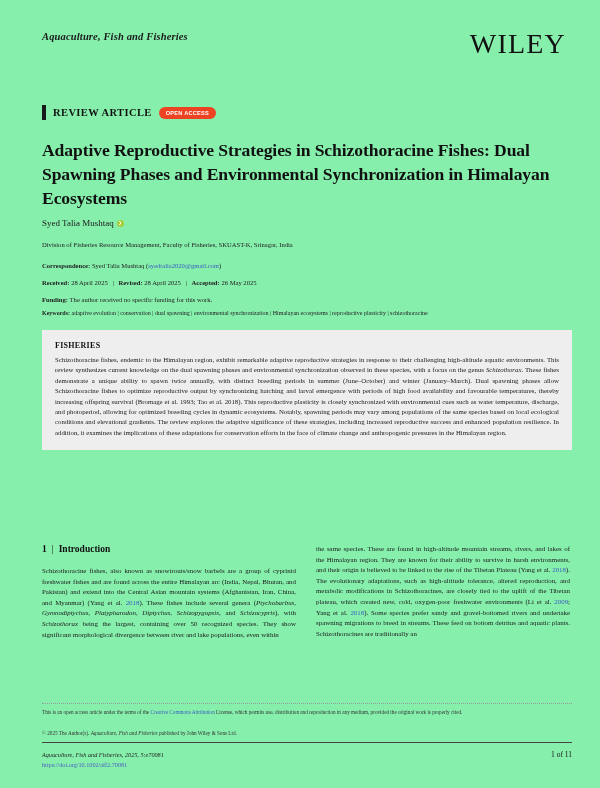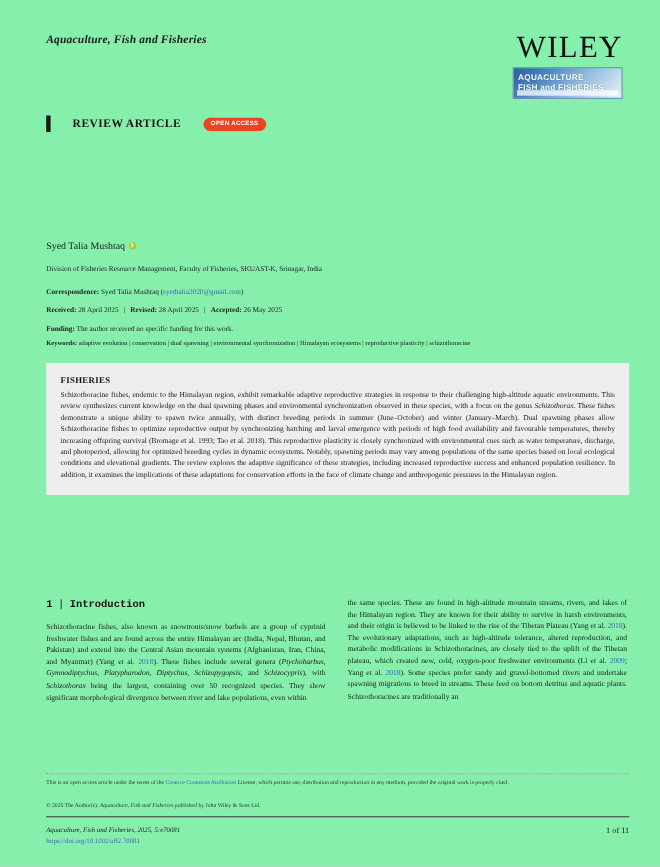--- a/index.html
+++ b/index.html
@@ -86,21 +86,21 @@
     background: rgba(255,255,255,0.75);
   }
 
   
   .artype-row {
     position: absolute;
     left: 42px;
     top: 105px;
     display: flex;
     align-items: center;
-    gap: 20px;
+    gap: 7px;
   }
   .artype-bar {
     width: 4px;
     height: 15px;
     background: #1a1a1a;
   }
   .artype-label {
     font-family: "Liberation Serif", serif;
     font-weight: bold;
     font-size: 10.5px;
@@ -223,21 +223,21 @@
     text-align: justify;
     color: #1a1a1a;
   }
   .abstract-text i { font-style: italic; }
 
   
   .section-head {
     position: absolute;
     left: 42px;
     top: 544px;
-    font-family: Liberation Mono, monospace;
+    font-family: Liberation Serif, serif;
     font-weight: bold;
     font-size: 9.5px;
     color: #111;
   }
   .section-head .num { margin-right: 5px; }
   .section-head .pipe { margin-right: 5px; font-weight: normal; }
 
   .col {
     position: absolute;
     top: 566px;
@@ -304,33 +304,29 @@
 </style>
 </head>
 <body>
 
 <div class="page">
   <div class="sheet">
 
     <div class="header">
       <div class="journal-name">Aquaculture, Fish and Fisheries</div>
       <div class="wiley">WILEY</div>
-      <div class="cover-thumb">
-        <div class="ct-l1">AQUACULTURE</div>
-        <div class="ct-l2">FISH and FISHERIES</div>
-        <div class="ct-bar"></div>
-      </div>
     </div>
 
     <div class="artype-row">
       <div class="artype-bar"></div>
       <div class="artype-label">REVIEW ARTICLE</div>
       <div class="oa-badge">OPEN ACCESS</div>
     </div>
 
+    <div class="title">Adaptive Reproductive Strategies in Schizothoracine Fishes: Dual Spawning Phases and Environmental Synchronization in Himalayan Ecosystems</div>
 
     <div class="authors">
       <span>Syed Talia Mushtaq</span>
       <span class="orcid"></span>
     </div>
     <div class="affil">Division of Fisheries Resource Management, Faculty of Fisheries, SKUAST-K, Srinagar, India</div>
 
     <div class="meta">
       <div class="line">
         <b>Correspondence:</b>

